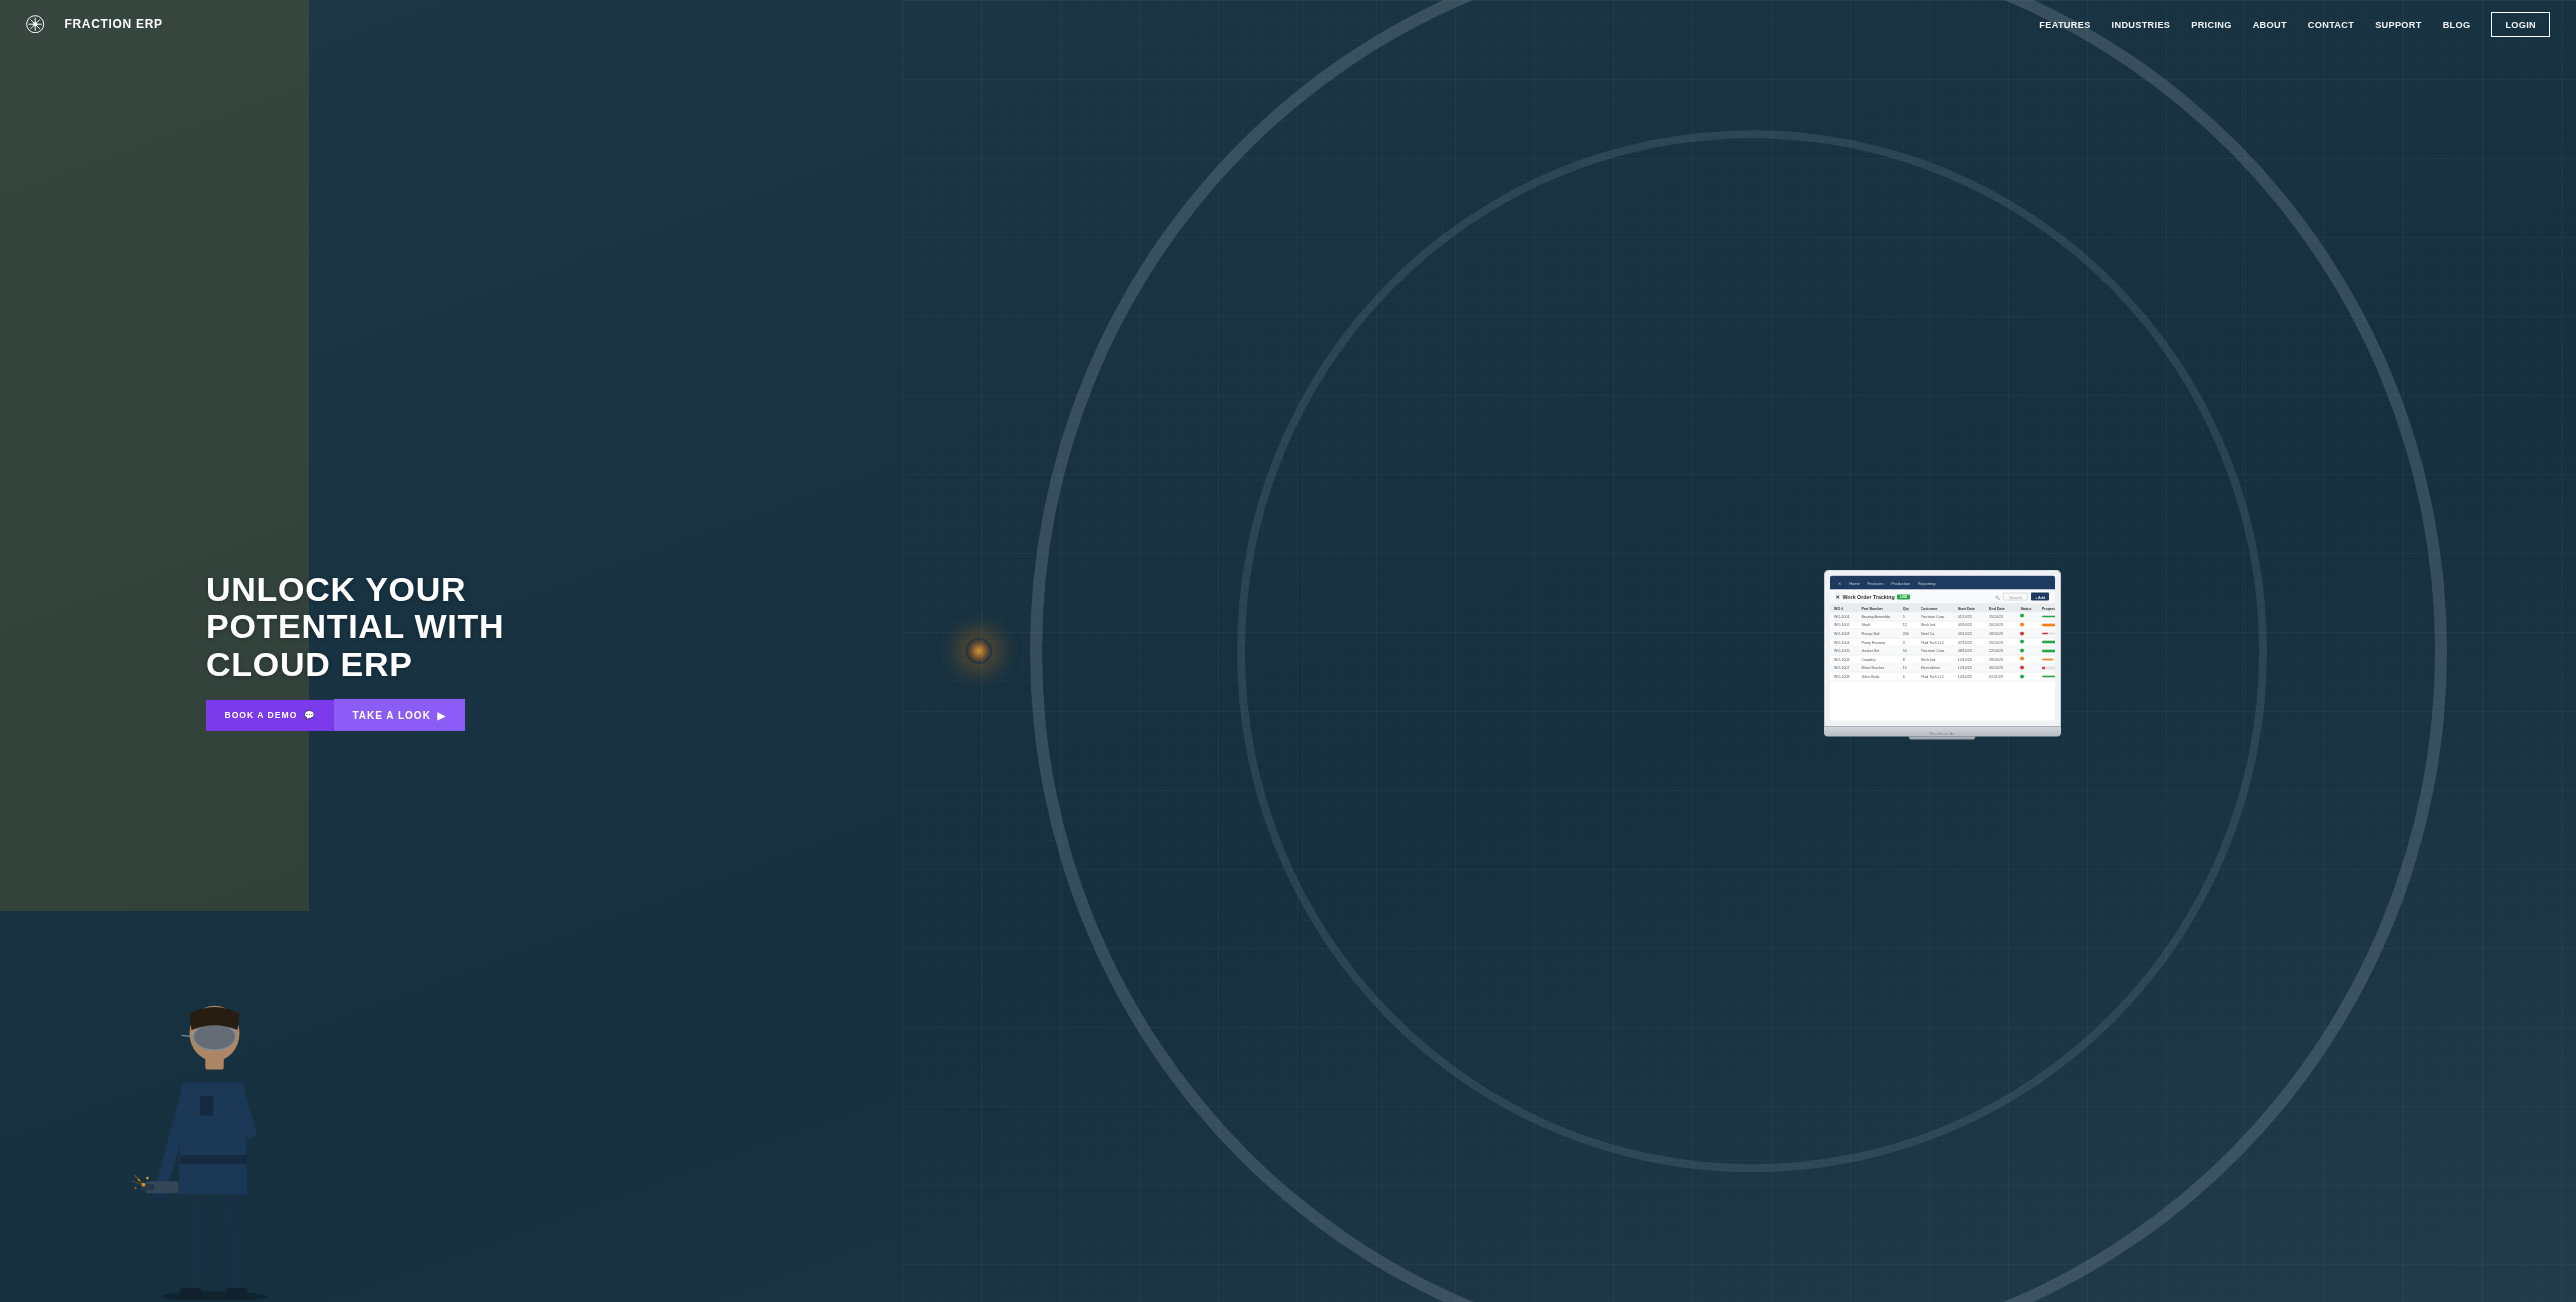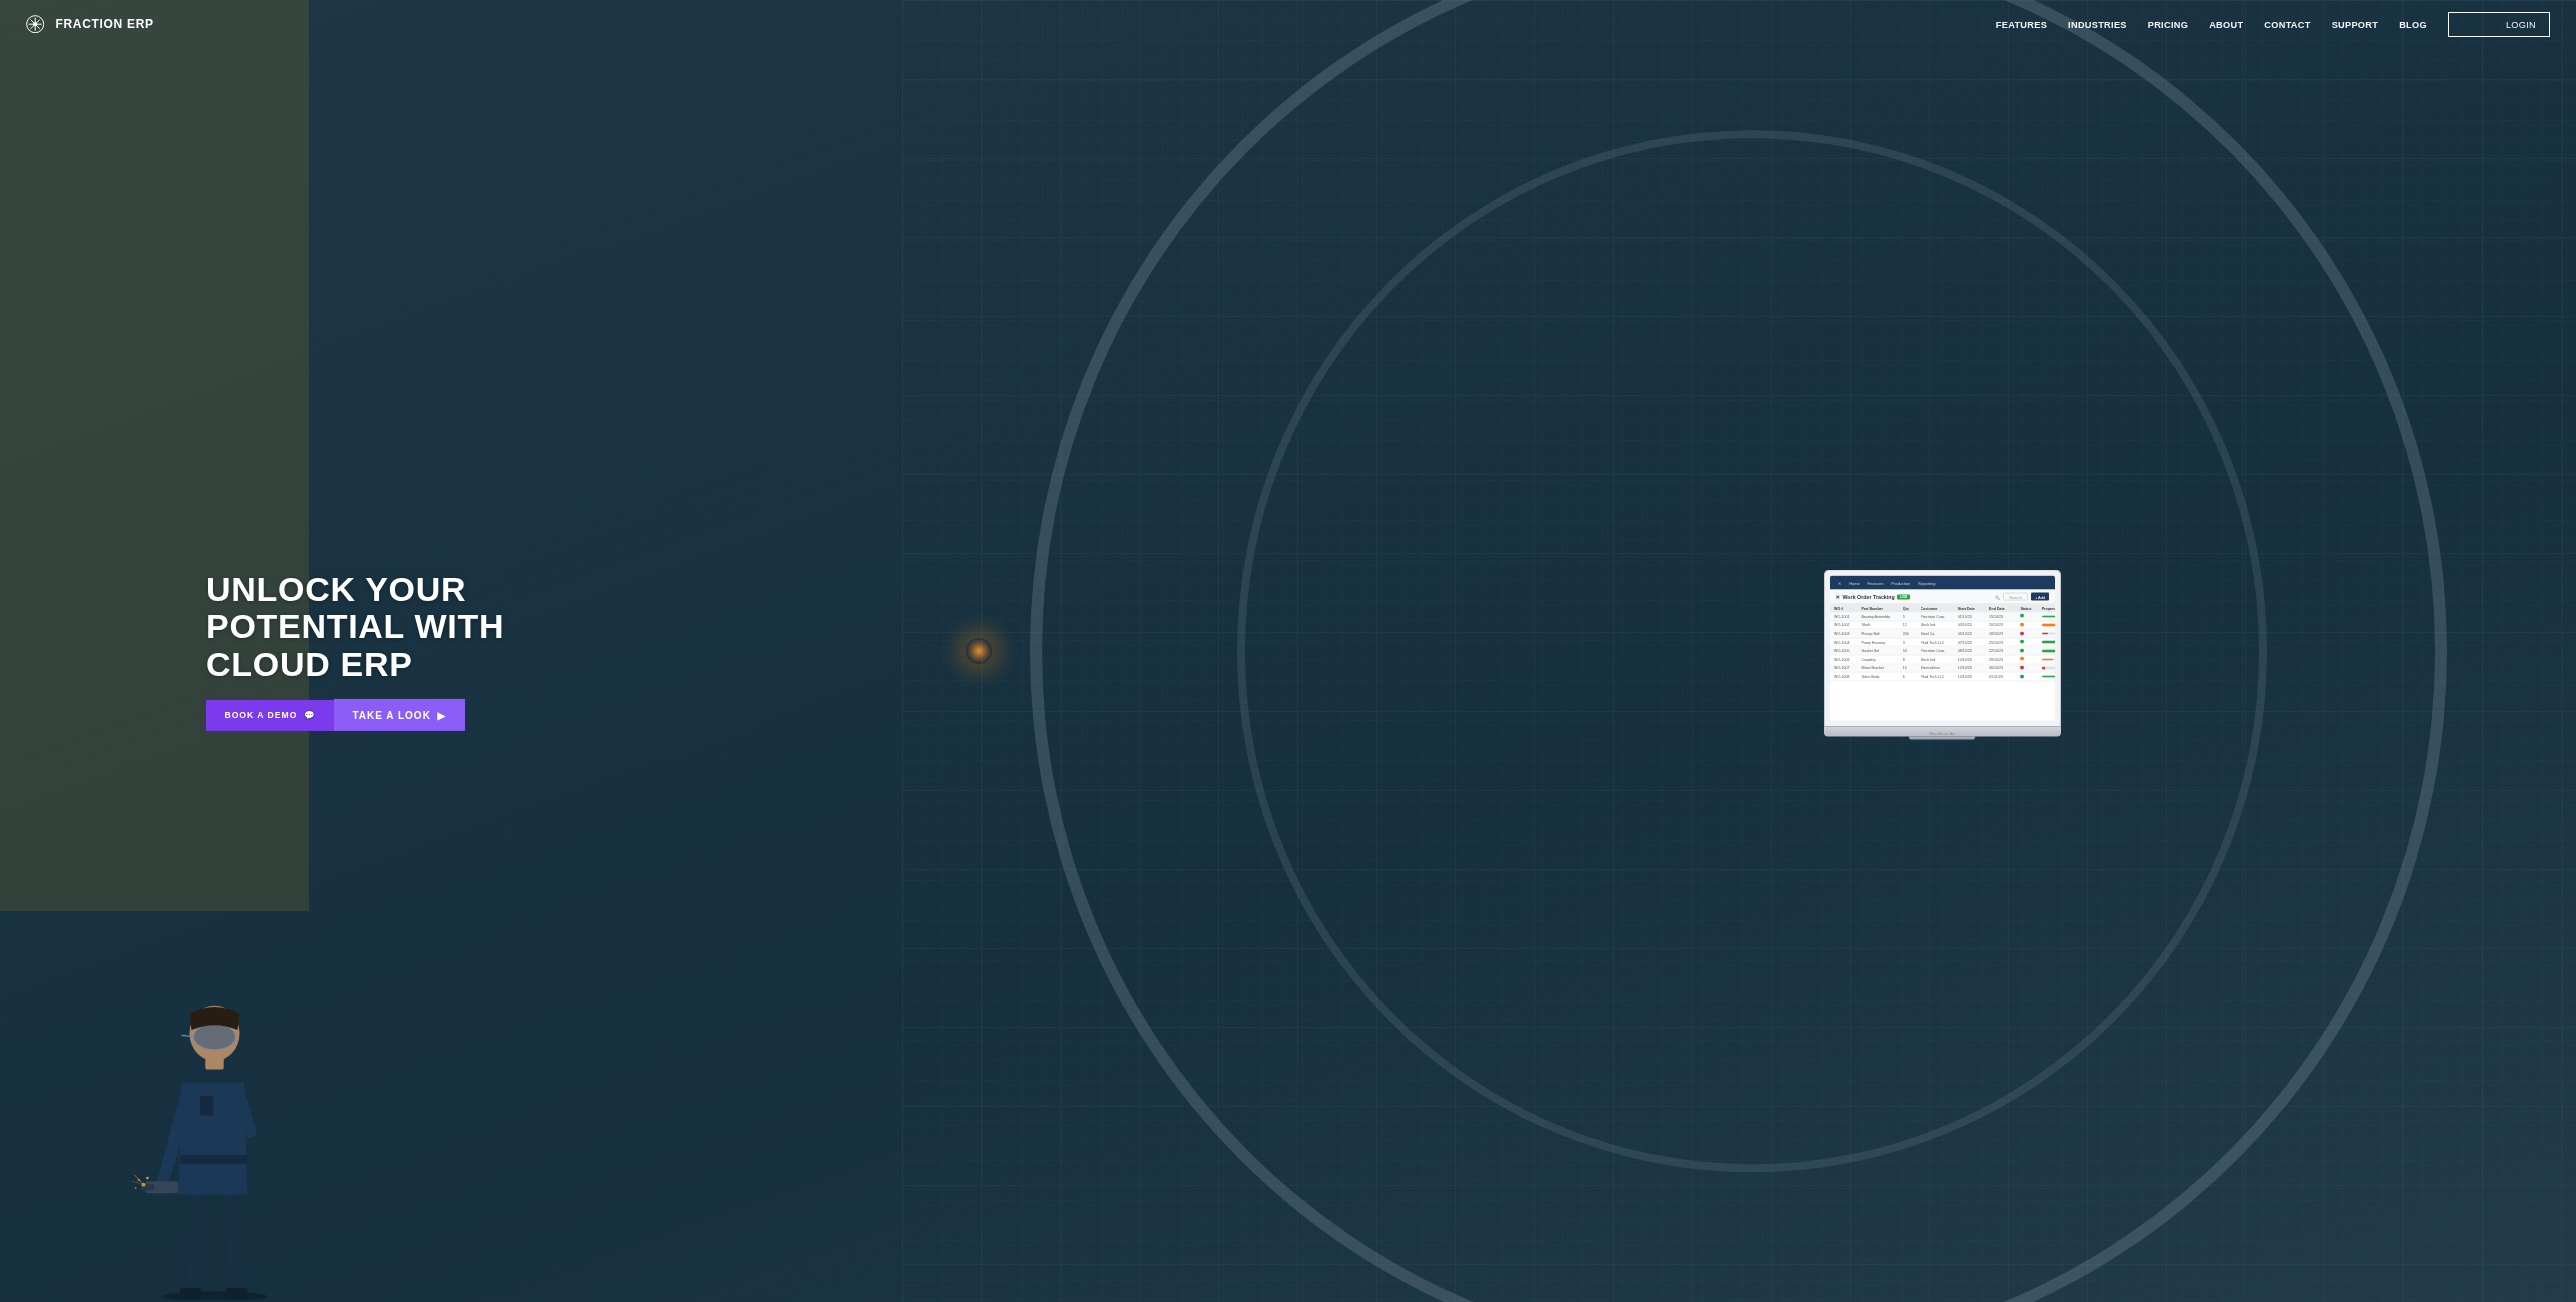--- a/index.html
+++ b/index.html
@@ -72,21 +72,21 @@
       display: flex;
       align-items: center;
       justify-content: space-between;
       padding: 12px 26px;
       background: transparent;
     }
 
     .navbar-brand {
       display: flex;
       align-items: center;
-      gap: 11px;
+      gap: 20px;
       text-decoration: none;
     }
 
     .brand-logo {
       width: 18.4px;
       height: 18.4px;
     }
 
     .brand-name {
       color: white;
@@ -113,22 +113,21 @@
       opacity: 0.95;
       transition: opacity 0.2s;
     }
 
     .nav-login {
       border: 1.3px solid white;
       padding: 5.3px 13px;
     }
 
     .nav-login a {
-      font-weight: 400;
-      margin-left: 44px;
+      font-weight: 700;
     }
 
     
     .hero-content {
       position: absolute;
       z-index: 10;
       top: 50%;
       left: 8%;
       transform: translateY(-50%);
       max-width: 342px;

